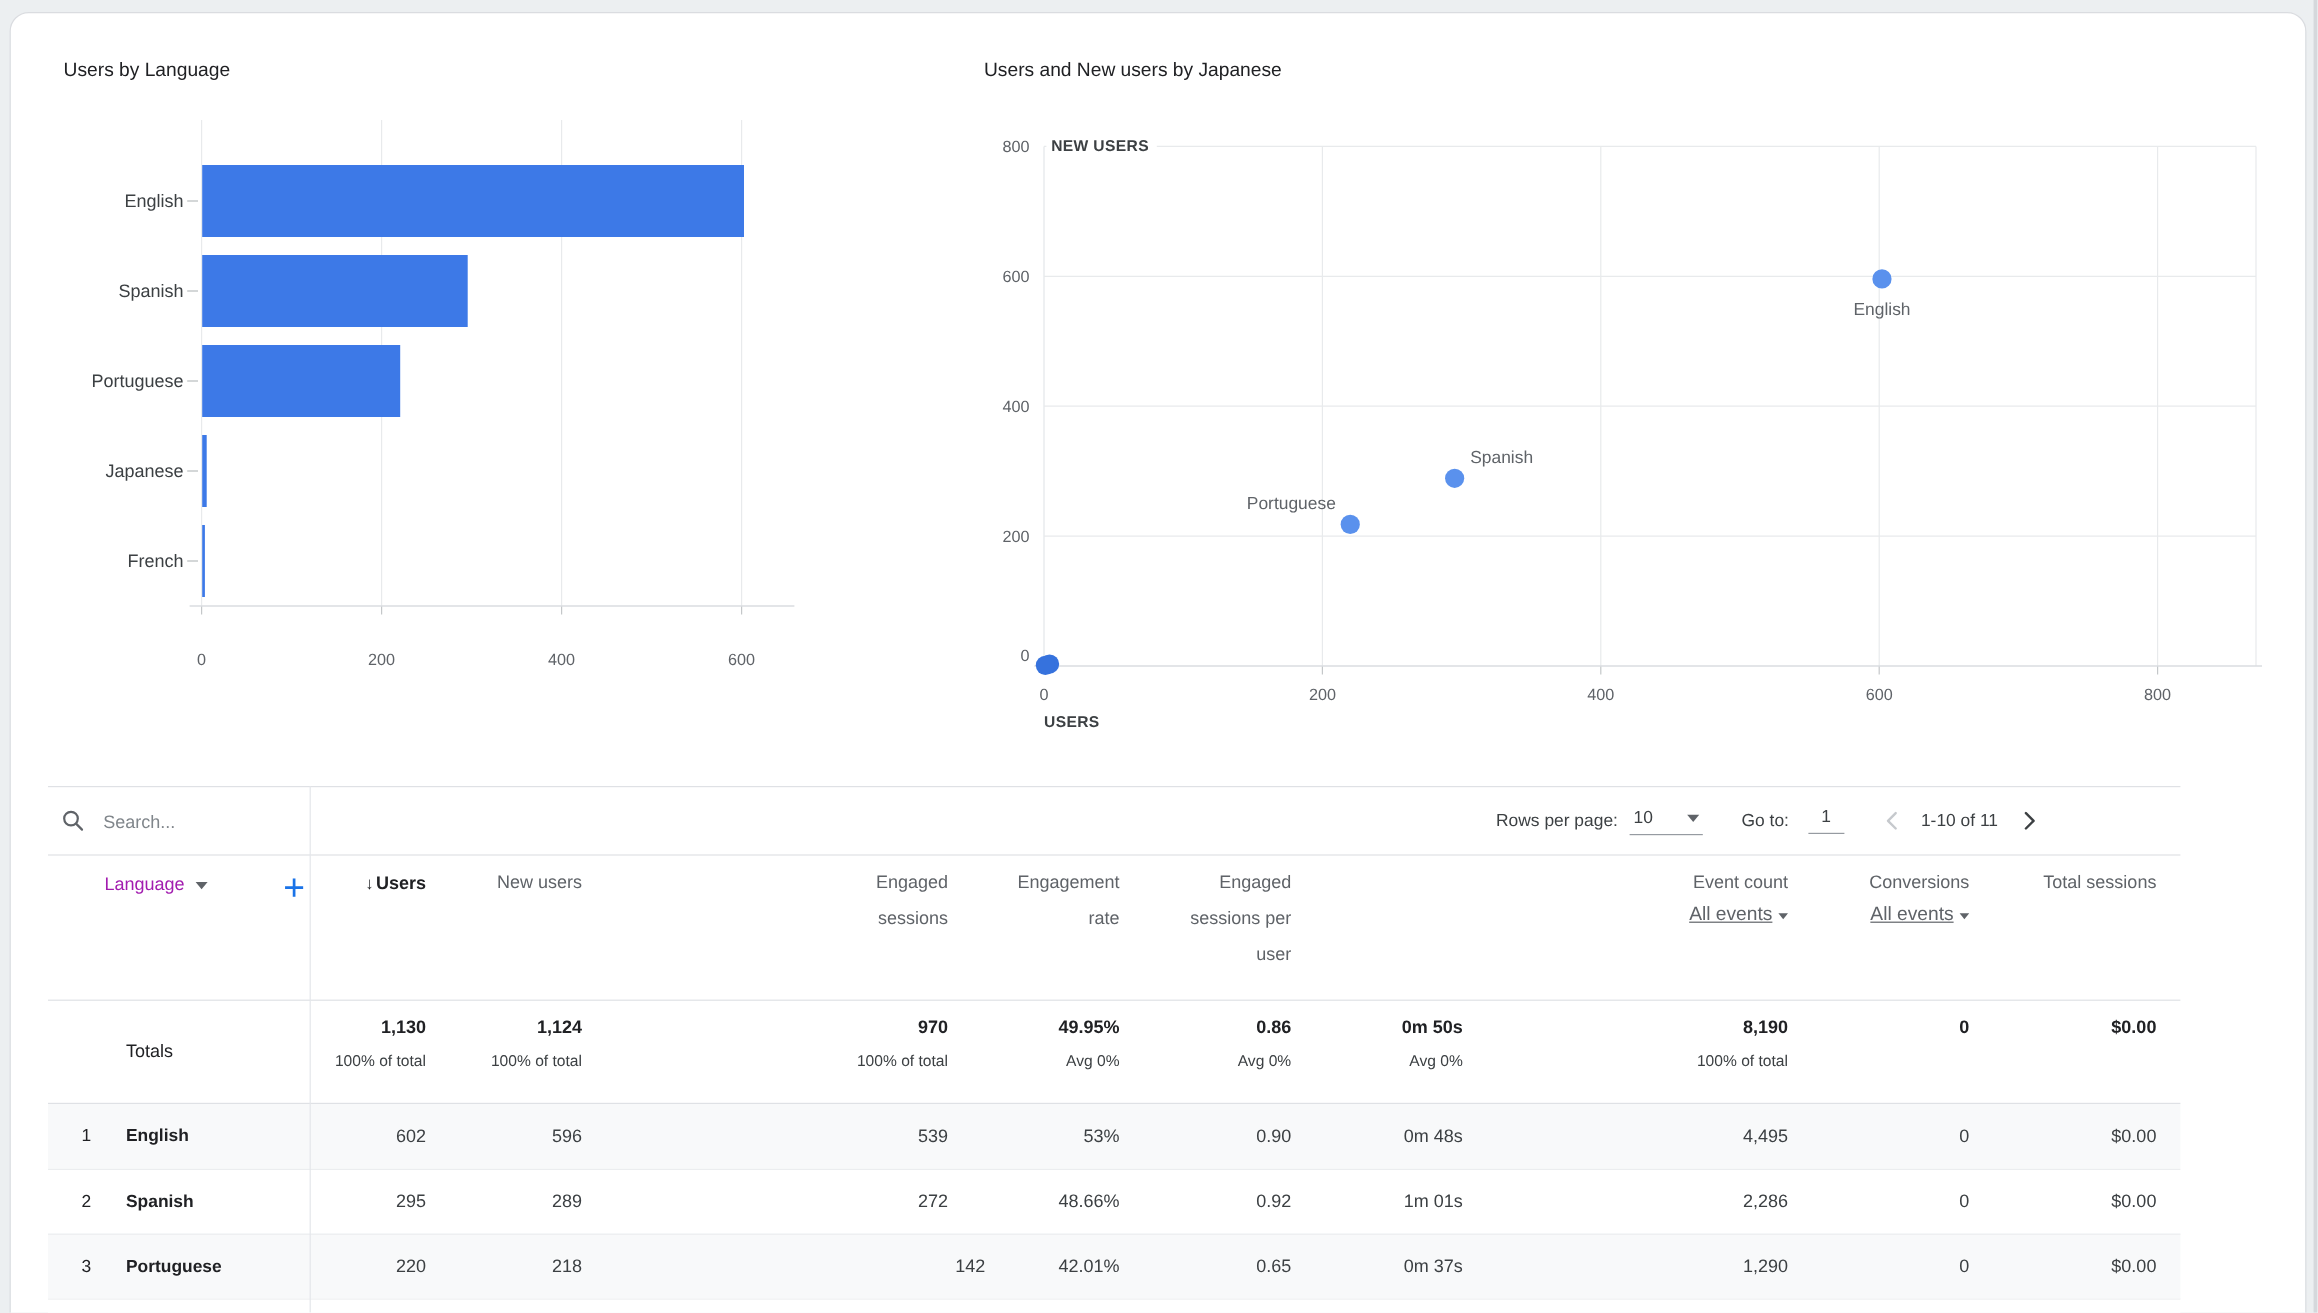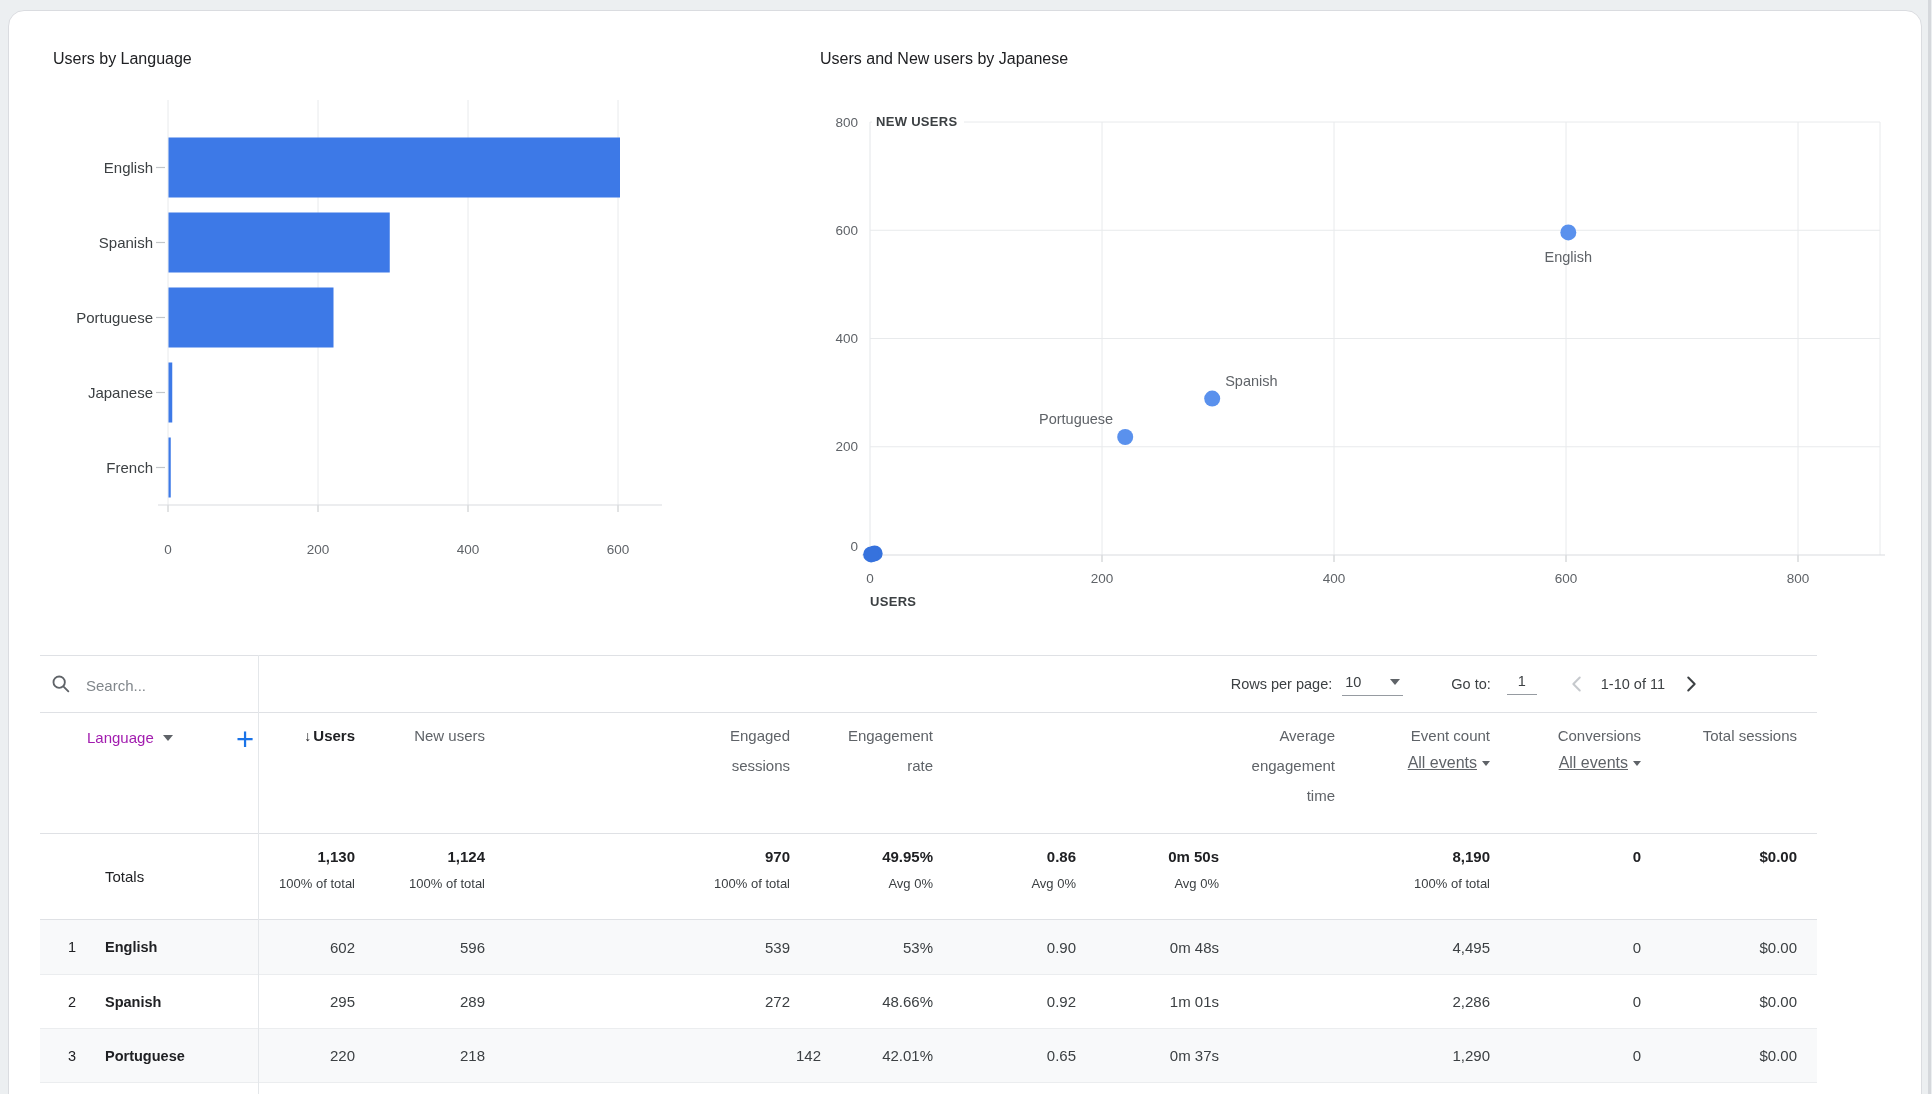--- a/index.html
+++ b/index.html
@@ -18,21 +18,21 @@
   .search-input{position:absolute;left:44px;top:14px;width:170px;height:28px;border:none;outline:none;
         font-size:15px;color:#202124;font-family:inherit;background:transparent;}
   .search-input::placeholder{color:#80868b;}
   .pagination{position:absolute;right:114px;top:0;height:100%;display:flex;align-items:center;
         font-size:14.5px;color:#3c4043;white-space:nowrap;}
   .rpp-label{margin-right:10px;}
   .select{width:55px;margin-right:32px;display:flex;justify-content:space-between;align-items:center;
         border-bottom:1px solid #969ba1;padding:2px 3px 5px 3px;cursor:pointer;}
   .caret{width:0;height:0;border-left:5px solid transparent;border-right:5px solid transparent;border-top:6px solid #5f6368;}
   .caret.small{border-left-width:4px;border-right-width:4px;border-top-width:5px;}
-  .goto-label{margin-right:16px;margin-left:16px;}
+  .goto-label{margin-right:16px;}
   .goto{width:30px;text-align:center;border-bottom:1px solid #969ba1;padding-bottom:5px;margin-right:28px;}
   .chev{width:24px;height:24px;display:flex;align-items:center;justify-content:center;cursor:pointer;}
   .chev.prev{margin-right:12px;}
   .range{margin-right:14px;}
   .header-row{position:relative;height:120px;box-sizing:border-box;}
   .dim-head{position:absolute;left:47px;top:16px;display:flex;align-items:center;font-size:15px;color:#a21caf;cursor:pointer;}
   .dim-head .caret{margin-left:9px;}
   .plus-btn{position:absolute;left:186px;top:8px;width:38px;height:38px;display:flex;align-items:center;justify-content:center;
         font-size:31px;font-weight:300;color:#1a73e8;cursor:pointer;}
   .header-cell{position:absolute;top:0;padding-top:8px;text-align:right;font-size:15px;color:#5f6368;line-height:30px;}
@@ -168,21 +168,21 @@
     <div class="header-row" id="header-row">
       <span class="dim-head">
         <span>Language</span>
         <span class="caret"></span>
       </span>
       <span class="plus-btn">+</span>
     <div class="header-cell sorted" style="right: 1462px; width: 80px;"><span class="sort-arrow">↓</span><span>Users</span></div>
         <div class="header-cell" style="right: 1332px; width: 100px;"><span>New users</span></div>
         <div class="header-cell" style="right: 1027px; width: 95px;"><span>Engaged sessions</span></div>
         <div class="header-cell" style="right: 884px; width: 105px;"><span>Engagement rate</span></div>
-        <div class="header-cell" style="right: 482px; width: 100px;"><span>Average engagement time</span></div>
+        <div class="header-cell" style="right: 741px; width: 100px;"><span>Engaged sessions per user</span></div>
         <div class="header-cell" style="right: 327px; width: 125px;"><span>Event count</span><div class="sub">
             <span class="lnk">All events</span>
             <span class="caret small"></span>
           </div></div>
         <div class="header-cell" style="right: 176px; width: 110px;"><span>Conversions</span><div class="sub">
             <span class="lnk">All events</span>
             <span class="caret small"></span>
           </div></div>
         <div class="header-cell" style="right: 20px; width: 120px;"><span>Total sessions</span></div>
       </div>

